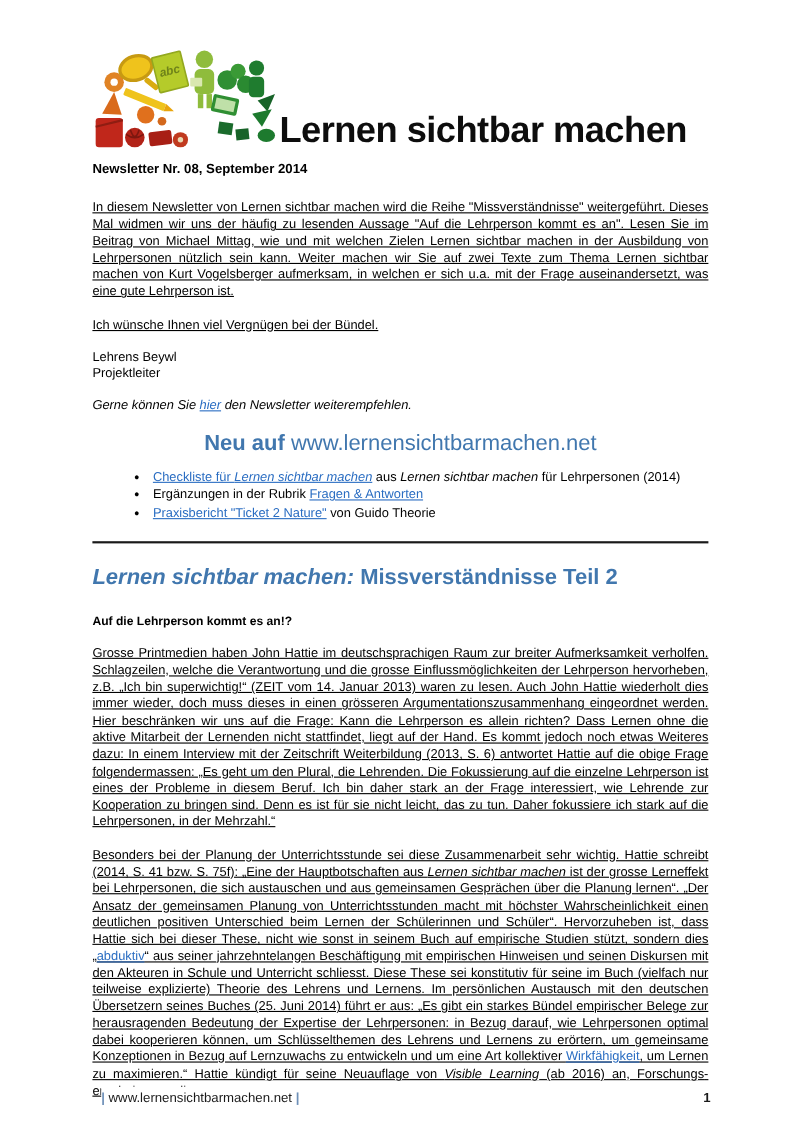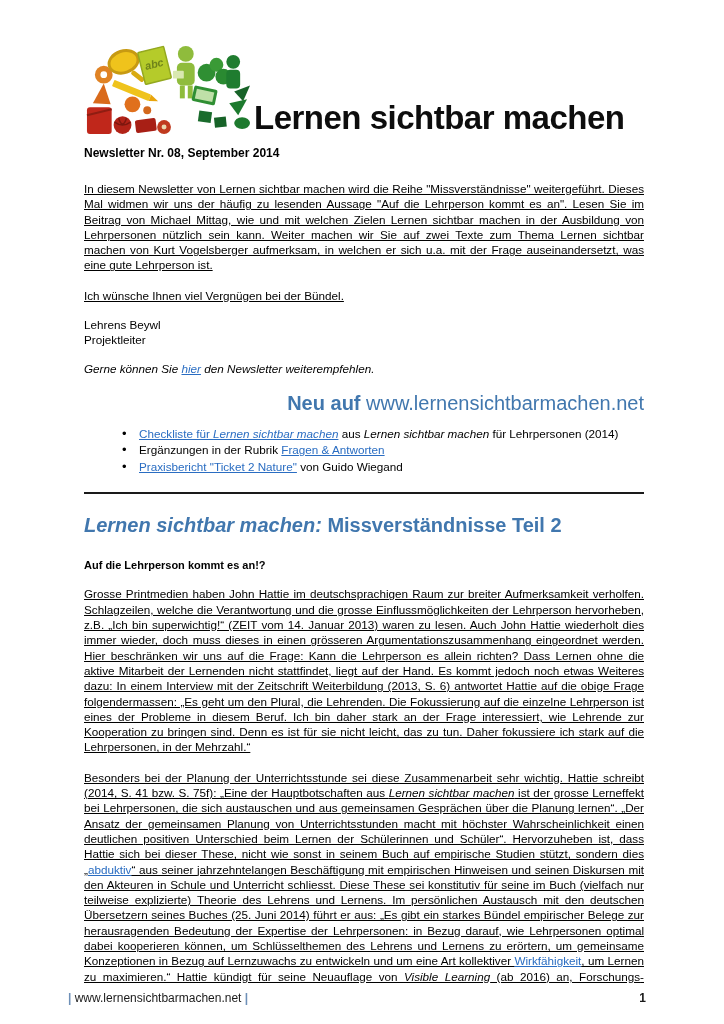--- a/index.html
+++ b/index.html
@@ -25,37 +25,37 @@
     padding:0 0 3px 2px;white-space:nowrap;color:#0d0d0d;
   }
   .newsletter-line{font-size:12px;font-weight:bold;margin-top:9px;text-align:left;}
   .body-text{font-size:11.7px;line-height:15.3px;}
   p.body-text{margin-top:15px;text-decoration:underline;}
   .intro-p1{margin-top:21px !important;}
   .sig{margin-top:14px;font-size:11.7px;line-height:15.3px;text-align:left;}
   .recommend{margin-top:13px;font-size:11.7px;line-height:15.3px;text-align:left;}
   .it{font-style:italic;}
   a{color:var(--link-blue);text-decoration:underline;cursor:pointer;}
-  .neu-heading{margin-top:16px;font-size:20px;color:var(--heading-blue);text-align:right;}
+  .neu-heading{margin-top:16px;font-size:20px;color:var(--heading-blue);text-align:center;}
   .neu-heading .bold{font-weight:bold;}
   ul.bullets{margin-top:11px;list-style:none;padding-left:38px;text-align:left;}
   ul.bullets li{
     font-size:11.7px;line-height:16.5px;position:relative;padding-left:17px;
   }
   ul.bullets li::before{
     content:"\2022";position:absolute;left:0;top:0;font-size:13px;
   }
   hr.divider{border:none;border-top:2.5px solid #1a1a1a;margin:17px 0 0 0;}
   .article-heading{
     margin-top:20px;font-size:20px;font-weight:bold;color:var(--heading-blue);
     text-align:left;
   }
   .article-subheading{margin-top:22px;font-size:11px;font-weight:bold;text-align:left;}
   .footer{
-    position:absolute;left:68px;right:78px;bottom:16px;height:20px;
+    position:absolute;left:92px;right:78px;bottom:16px;height:20px;
     display:flex;justify-content:space-between;align-items:center;
     background:#fff;font-size:12px;
   }
   .footer .pipe{color:var(--footer-pipe);font-weight:bold;}
   .footer .url{color:#1a1a1a;}
   .page-number{font-weight:bold;color:#1a1a1a;}
 </style>
 </head>
 <body>
 
@@ -134,21 +134,21 @@
 
     <div class="recommend"><span class="it">Gerne können Sie </span><a class="it" href="#">hier</a><span class="it"> den Newsletter weiterempfehlen.</span></div>
 
     <div class="neu-heading">
       <span class="bold">Neu auf</span><span> www.lernensichtbarmachen.net</span>
     </div>
 
     <ul class="bullets">
       <li><a href="#">Checkliste für </a><a class="it" href="#">Lernen sichtbar machen</a><span> aus </span><span class="it">Lernen sichtbar machen</span><span> für Lehrpersonen (2014)</span></li>
       <li><span>Ergänzungen in der Rubrik </span><a href="#">Fragen &amp; Antworten</a></li>
-      <li><a href="#">Praxisbericht "Ticket 2 Nature"</a><span> von Guido Wiegand</span></li>
+      <li><a href="#">Praxisbericht "Ticket 2 Nature"</a><span> von Guido Theorie</span></li>
     </ul>
 
     <hr class="divider">
 
     <div class="article-heading"><span class="it">Lernen sichtbar machen:</span><span> Missverständnisse Teil 2</span></div>
 
     <div class="article-subheading">Auf die Lehrperson kommt es an!?</div>
 
     <p class="body-text"><span>Grosse Printmedien haben John Hattie im deutschsprachigen Raum zur breiter Aufmerksamkeit ver­holfen. Schlagzeilen, welche die Verantwortung und die grosse Einflussmöglich­keiten der Lehrperson hervorheben, z.B. „Ich bin superwichtig!“ (ZEIT vom 14. Januar 2013) waren zu lesen. Auch John Hat­tie wiederholt dies immer wieder, doch muss dieses in einen grösseren Argumentations­zusammen­hang eingeordnet werden. Hier beschränken wir uns auf die Frage: Kann die Lehrperson es allein richten? Dass Lernen ohne die aktive Mitarbeit der Lernenden nicht stattfindet, liegt auf der Hand. Es kommt jedoch noch etwas Weiteres dazu: In einem Interview mit der Zeitschrift Weiterbildung (2013, S. 6) antwortet Hattie auf die obige Frage folgender­massen: „Es geht um den Plural, die Lehrenden. Die Fokussierung auf die einzelne Lehrperson ist eines der Probleme in diesem Beruf. Ich bin daher stark an der Frage interessiert, wie Lehrende zur Kooperation zu bringen sind. Denn es ist für sie nicht leicht, das zu tun. Daher fokussiere ich stark auf die Lehrpersonen, in der Mehrzahl.“</span></p>
     <p class="body-text"><span>Besonders bei der Planung der Unterrichtsstunde sei diese Zusammenarbeit sehr wichtig. Hattie schreibt (2014, S. 41 bzw. S. 75f): „Eine der Hauptbotschaften aus </span><span class="it">Lernen sichtbar machen</span><span> ist der grosse Lerneffekt bei Lehrpersonen, die sich austauschen und aus gemeinsamen Gesprächen über die Planung lernen“. „Der Ansatz der gemeinsamen Planung von Unterrichts­stunden macht mit höchs­ter Wahrscheinlich­keit einen deutlichen positiven Unterschied beim Lernen der Schülerinnen und Schüler“. Hervorzuheben ist, dass Hattie sich bei dieser These, nicht wie sonst in seinem Buch auf empirische Studien stützt, sondern dies „</span><a href="#">abduktiv</a><span>“ aus seiner jahrzehnte­langen Beschäftigung mit em­pirischen Hinweisen und seinen Diskursen mit den Akteuren in Schule und Unterricht schliesst. Diese These sei konstitutiv für seine im Buch (vielfach nur teilweise explizierte) Theorie des Lehrens und Lernens. Im persönlichen Austausch mit den deutschen Übersetzern seines Buches (25. Juni 2014) führt er aus: „Es gibt ein starkes Bündel empirischer Belege zur herausragenden Bedeutung der Ex­pertise der Lehrpersonen: in Bezug darauf, wie Lehrpersonen optimal dabei kooperieren können, um Schlüssel­themen des Lehrens und Lernens zu erörtern, um gemeinsame Konzeptionen in Bezug auf Lernzuwachs zu entwickeln und um eine Art kollektiver </span><a href="#">Wirkfähigkeit</a><span>, um Lernen zu maximieren.“ Hat­tie kündigt für seine Neuauflage von </span><span class="it">Visible Learning</span><span> (ab 2016) an, Forschungs­ergebnisse zu diesem</span></p>

